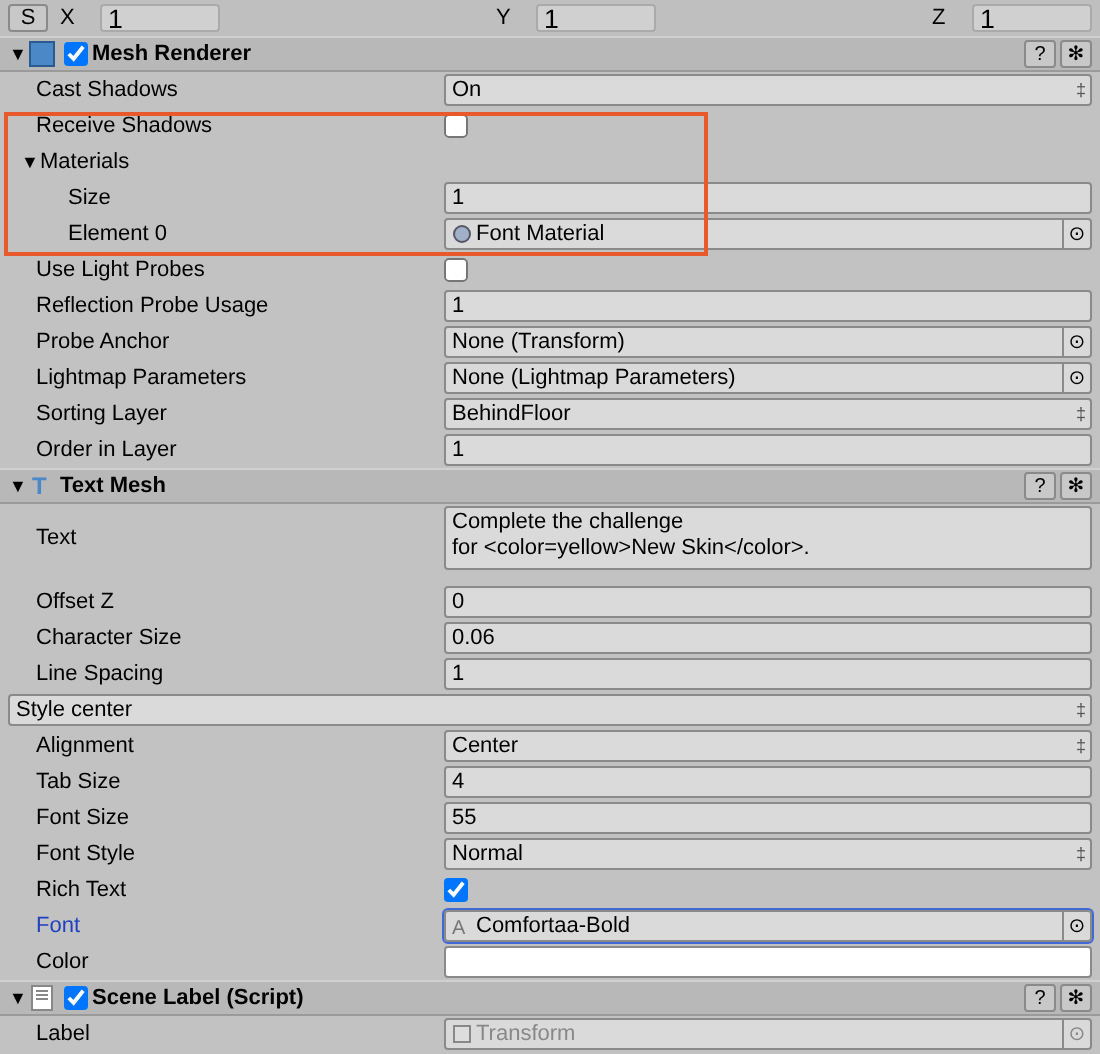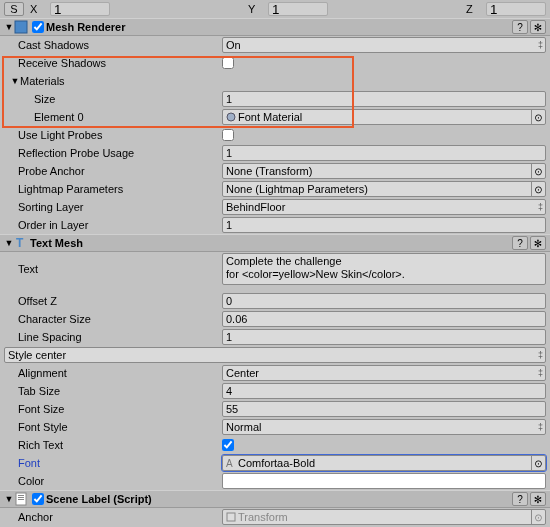--- a/index.html
+++ b/index.html
@@ -272,21 +272,21 @@
           <rect x="4" y="5" width="6" height="1" fill="#888"></rect>
           <rect x="4" y="7" width="6" height="1" fill="#888"></rect>
         </svg>
       </span>
   <input type="checkbox" class="chk" checked="" style="">
   <span class="title">Scene Label (Script)</span>
   <span class="hbtn">?</span>
   <span class="hbtn">✻</span>
 </div>
 <div class="row">
-  <div class="label-col">Anchor</div>
+  <div class="label-col">Label</div>
   <div class="field-col">
         <div class="objref" style="color:#888">
     <span style="display:flex;align-items:center">
             <span class="objicon"><svg width="10" height="10">
                 <rect x="1" y="1" width="8" height="8" fill="#ddd" stroke="#888"></rect>
               </svg></span>
             <span>Transform</span>
           </span>
     <span class="picker">⊙</span>
   </div>

